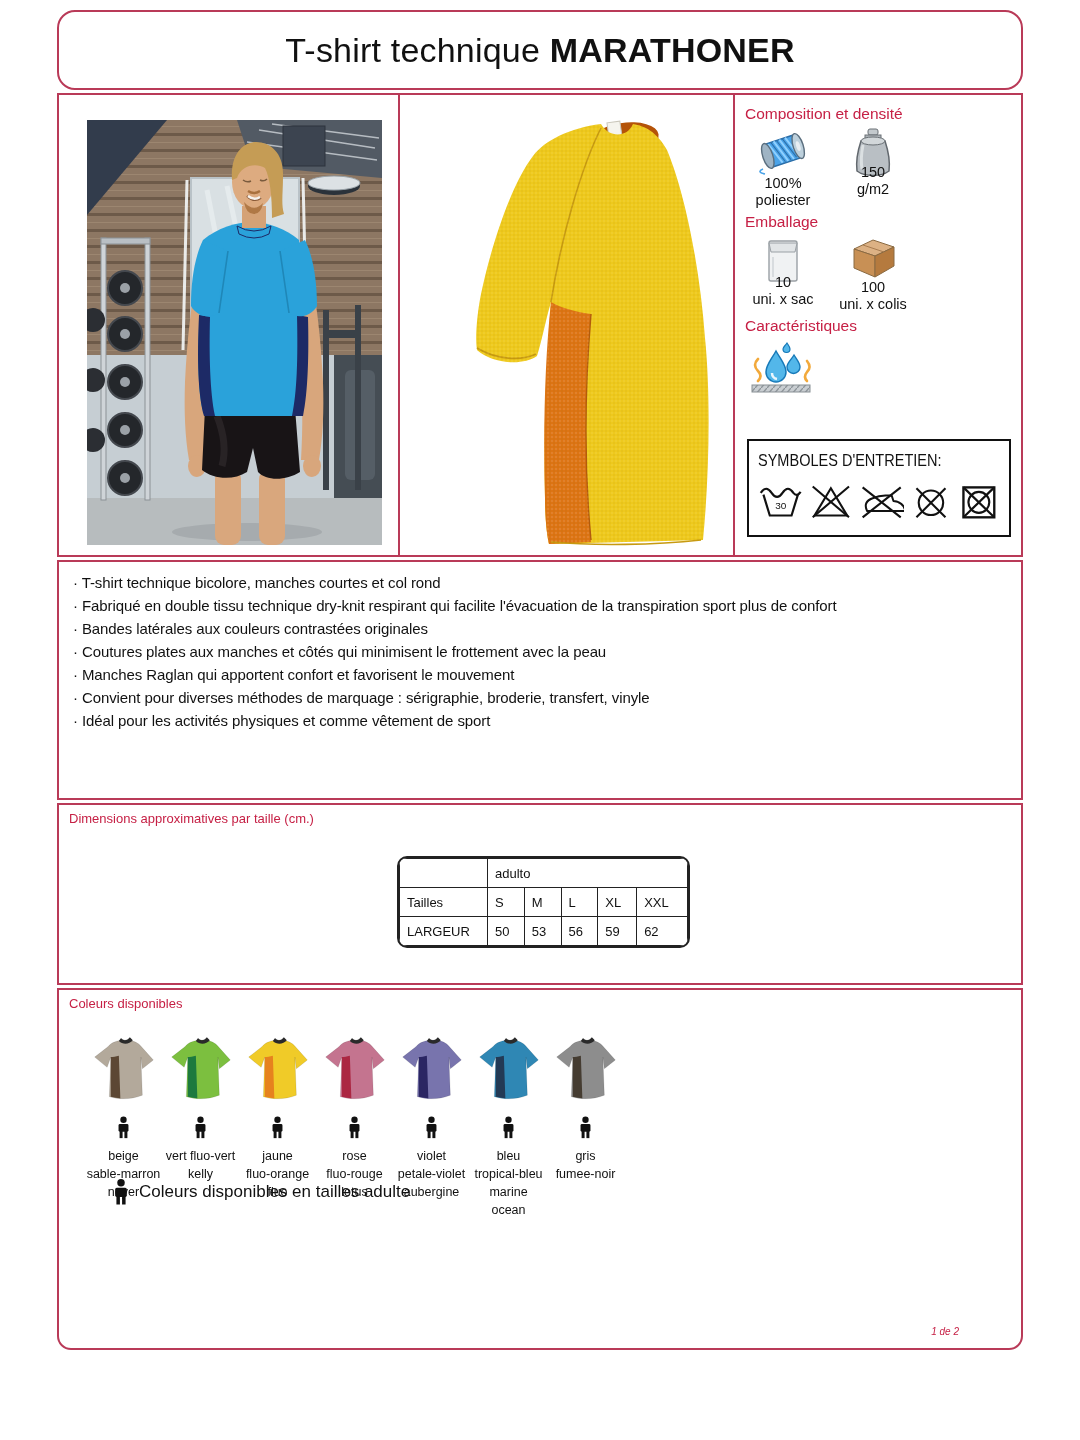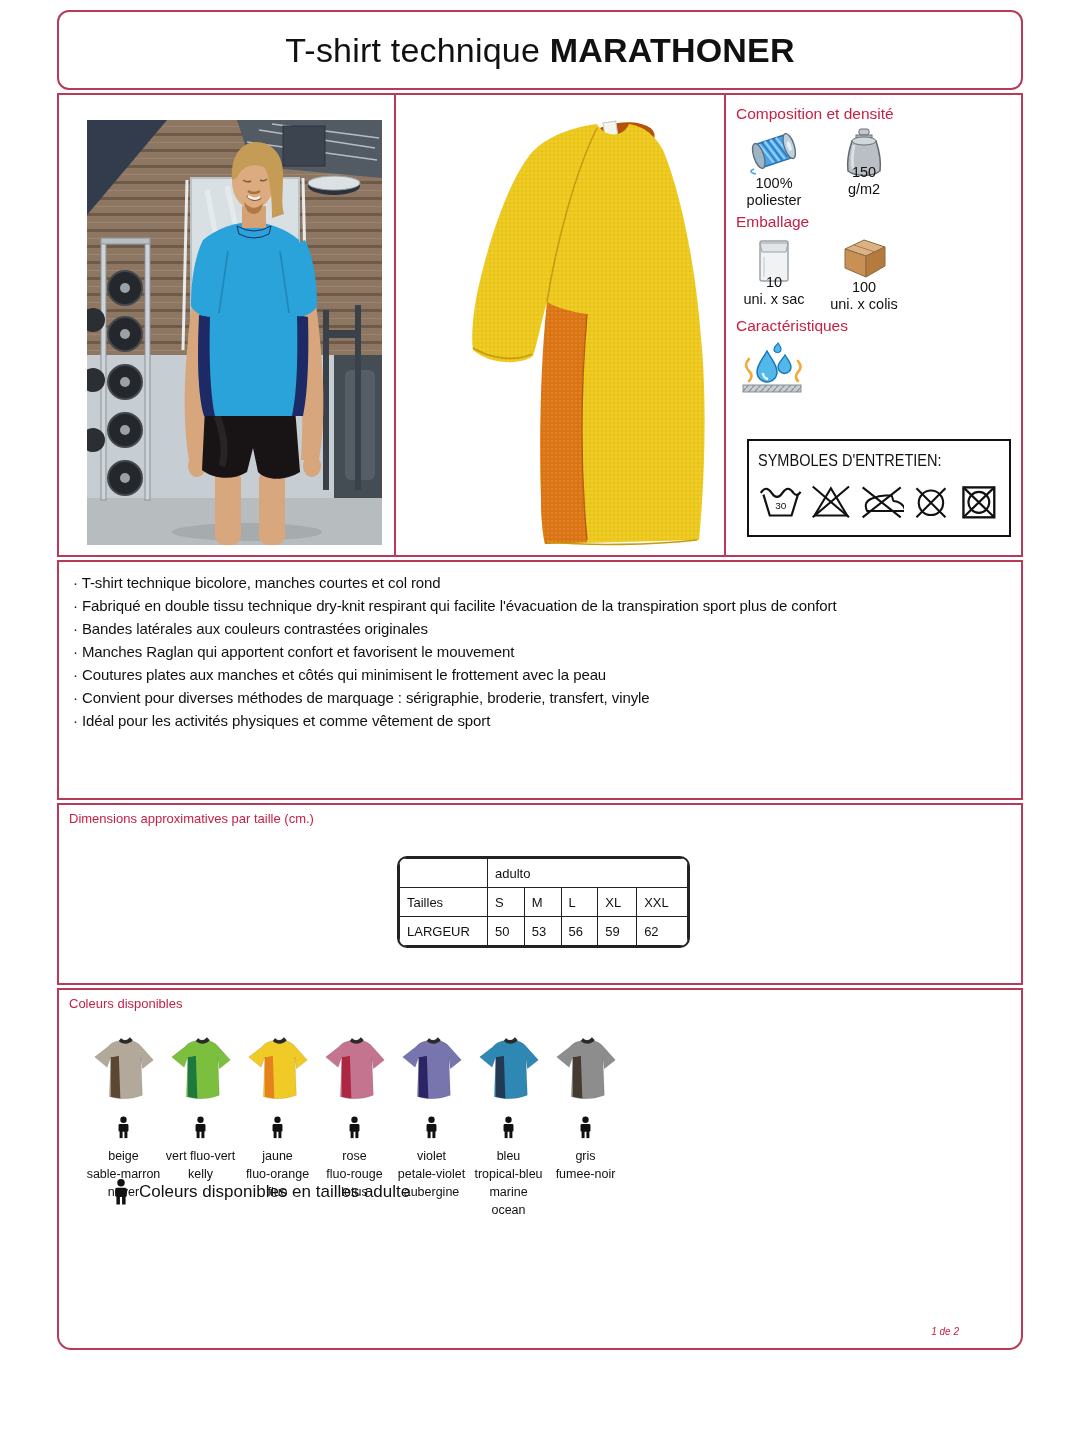--- a/index.html
+++ b/index.html
@@ -1,36 +1,36 @@
 <!DOCTYPE html>
 <html style="--accent: #c62045; --border: #b93a58;"><head>
 <meta charset="utf-8">
 <style>
   :root{ --accent:#c62045; --border:#b93a58; }
   *{ margin:0; padding:0; box-sizing:border-box; }
   html,body{ background:#fff; }
   body{ font-family:"Liberation Sans", sans-serif; color:#111; }
   .page{ position:relative; width:1080px; height:1440px; background:#fff; overflow:hidden; }
   .sec{ position:absolute; left:57px; width:966px; border:2px solid var(--border); background:#fff; }
-  .sec-header{ top:10px; height:80px; border-radius:12px; display:flex; align-items:center; justify-content:center; }
+  .sec-header{ top:10px; height:80px; border-radius:18px; display:flex; align-items:center; justify-content:center; }
   .title{ font-size:34px; letter-spacing:.2px; }
   .title b{ font-weight:bold; }
   .sec-top{ top:93px; height:464px; display:flex; }
   .cell-photo{ width:343px; height:100%; position:relative; }
   .cell-product{ width:340px; height:100%; border-left:2px solid var(--border); border-right:2px solid var(--border); position:relative; }
   .cell-info{ flex:1; height:100%; padding:8px 10px; }
   .photo-frame{ position:absolute; left:28px; top:25px; width:295px; height:425px; overflow:hidden; }
   .product-frame{ position:absolute; left:5px; top:3px; width:330px; height:455px; }
   .info-h{ color:var(--accent); font-size:15.5px; margin:2px 0 4px 0; }
   .pack-row{ display:flex; gap:18px; margin:2px 0 4px 2px; }
   .pack-item{ display:flex; flex-direction:column; align-items:center; min-width:72px; }
   .pack-item .ln{ font-size:14.5px; line-height:17px; text-align:center; }
   .pack-item.overlap .l1{ margin-top:-15px;text-align:center; }
   .pack-item.overlap-sm .l1{ margin-top:-9px; }
-  .care-box{ margin-top:40px; margin-left:11px; width:264px; border:2px solid #111; padding:10px 9px 12px 9px; background:#fff; }
+  .care-box{ margin-top:40px; margin-left:2px; width:264px; border:2px solid #111; padding:10px 9px 12px 9px; background:#fff; }
   .care-title{ font-size:16.5px; transform:scaleX(.88); transform-origin:left; white-space:nowrap; margin-bottom:9px; }
   .care-row{ display:flex; gap:7px; align-items:flex-end; }
   .sec-desc{ top:560px; height:240px; }
   .desc-list{ list-style:none; padding:13px 24px 0 14px; }
   .desc-list li{ font-size:15px; line-height:16px; margin-bottom:7px; letter-spacing:-0.1px; }
   .desc-list li::before{ content:"· "; }
   .sec-dim{ top:803px; height:182px; }
   .sec-label{ color:var(--accent); font-size:13px; padding:6px 0 0 10px; }
   .tbl-wrap{ width:293px; margin:30px 0 0 338px; border:2px solid #222; border-radius:10px; overflow:hidden; }
   .size-table{ border-collapse:collapse; width:100%; font-size:13px; }
@@ -270,22 +270,22 @@
         </div>
       </div>
     </div>
   </div>
 
   <div class="sec sec-desc">
     <ul class="desc-list">
         <li>T-shirt technique bicolore, manches courtes et col rond</li>
         <li>Fabriqué en double tissu technique dry-knit  respirant qui facilite l'évacuation de la transpiration sport  plus de confort</li>
         <li>Bandes latérales  aux couleurs contrastées originales</li>
+        <li>Coutures plates aux manches et côtés qui minimisent le frottement avec la peau</li>
         <li>Manches Raglan qui apportent confort et favorisent le mouvement</li>
-        <li>Coutures plates aux manches et côtés qui minimisent le frottement avec la peau</li>
         <li>Convient pour diverses méthodes de marquage : sérigraphie, broderie, transfert, vinyle</li>
         <li>Idéal pour les activités physiques et comme vêtement de sport</li>
       </ul>
   </div>
 
   <div class="sec sec-dim">
     <div class="sec-label">Dimensions approximatives par taille (cm.)</div>
     <div class="tbl-wrap">
       <table class="size-table">
         <tbody>

